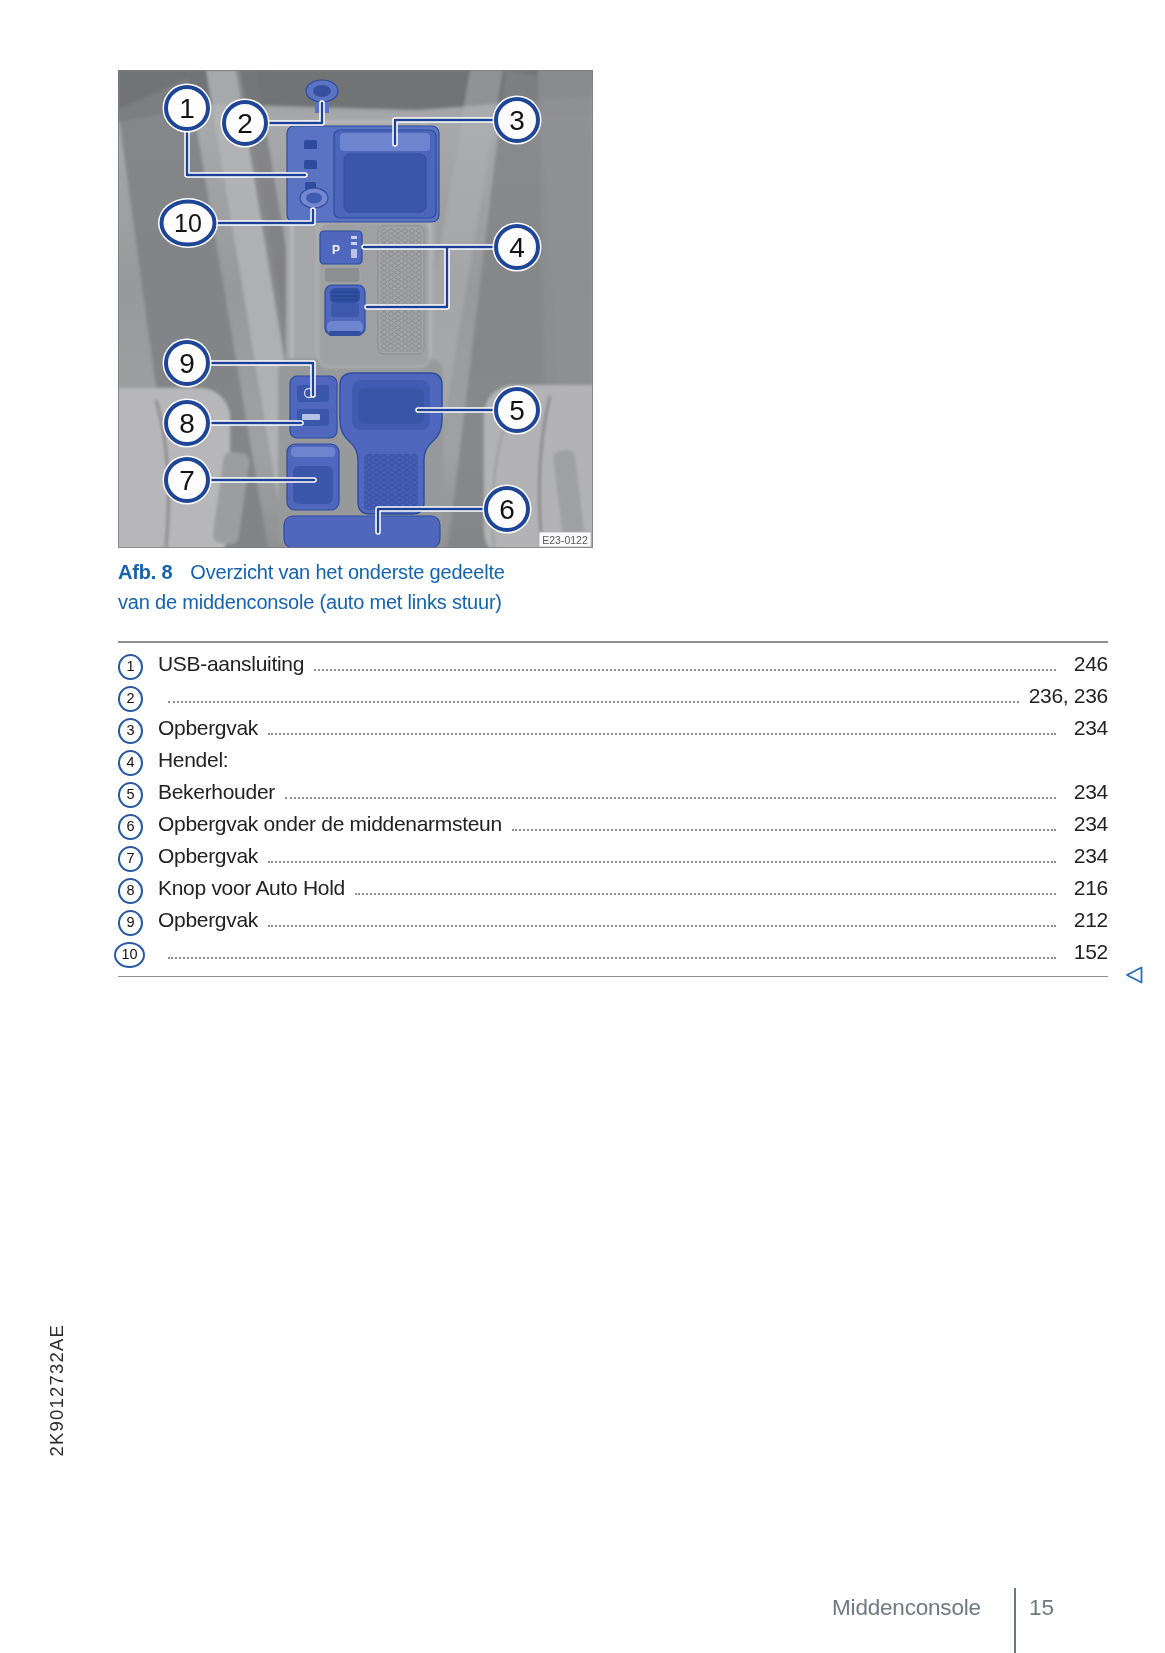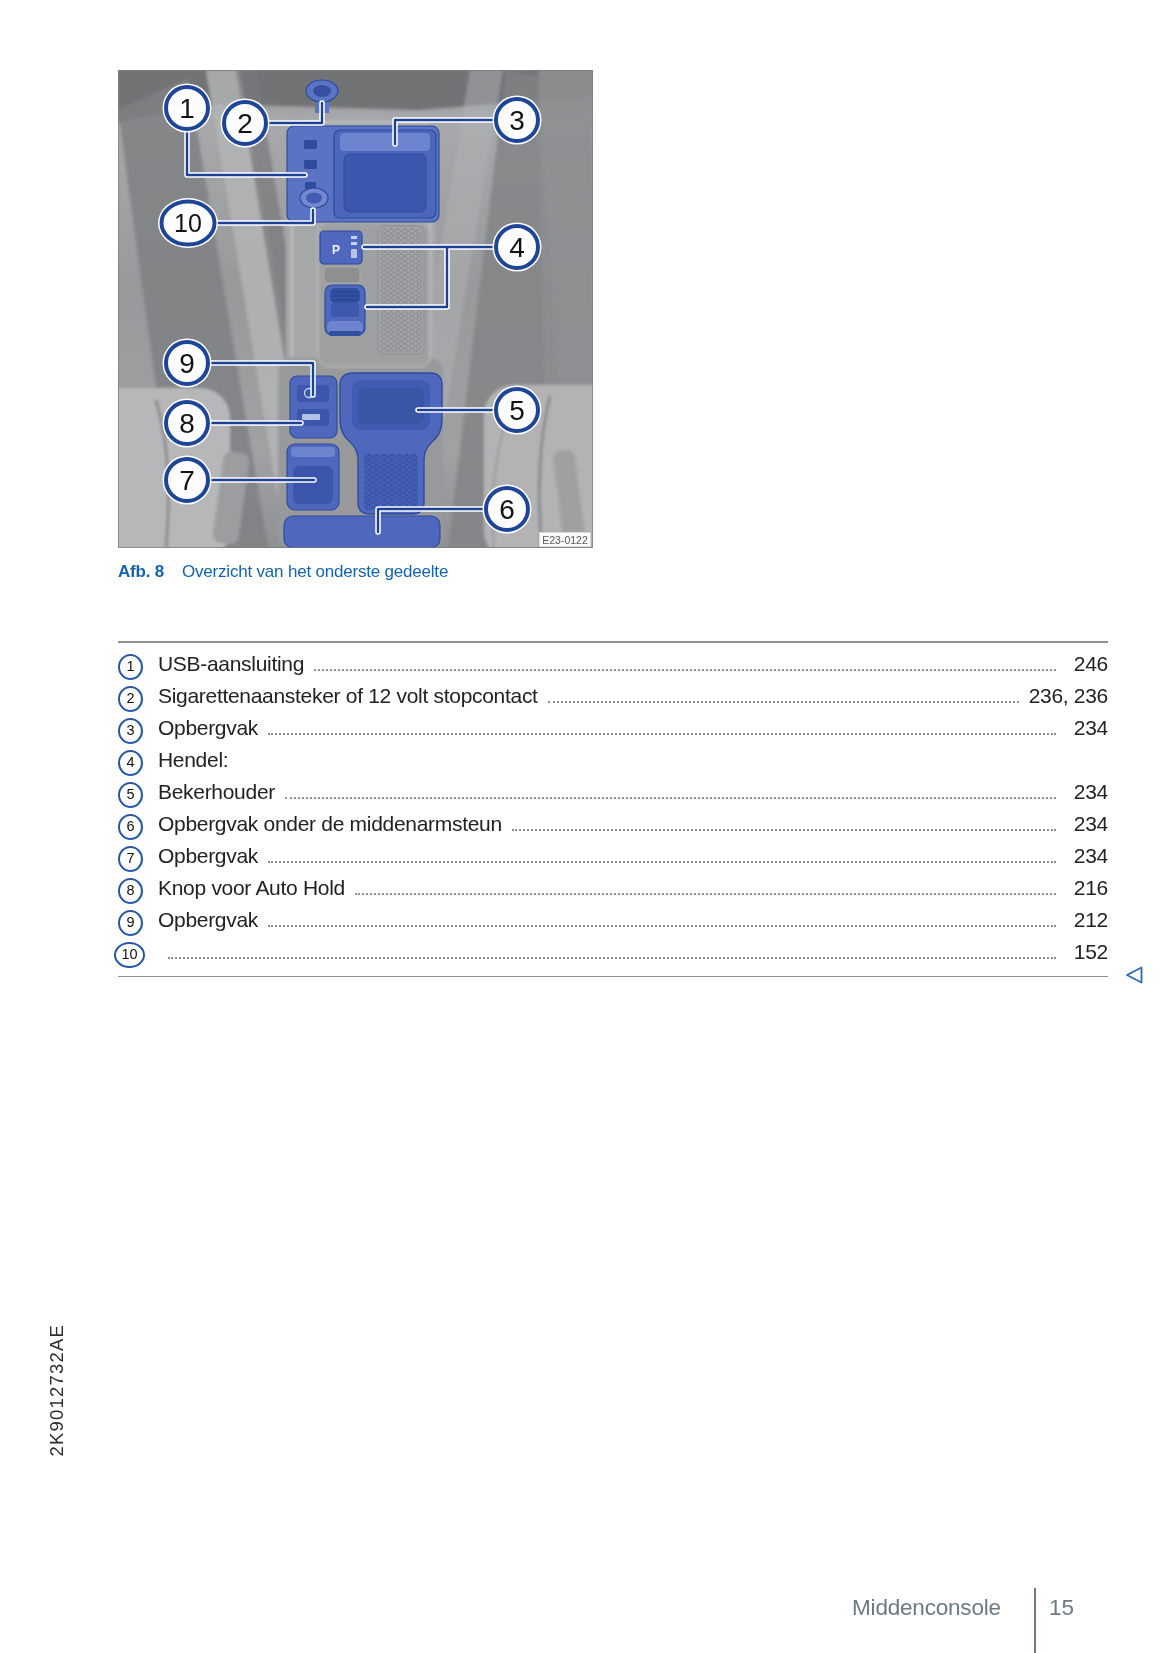--- a/index.html
+++ b/index.html
@@ -6,21 +6,21 @@
   #page{
     position:relative;width:1165px;height:1653px;background:#ffffff;
     font-family:"Liberation Sans",sans-serif;overflow:hidden;margin:0 auto;
   }
   
   .figure{position:absolute;left:118px;top:70px;width:475px;height:478px;}
   .figure svg{display:block;}
   
   .caption{
     position:absolute;left:118px;top:557px;width:520px;
-    font-size:17px;line-height:30px;color:#1563ac;letter-spacing:-0.2px;
+    font-size:20px;line-height:30px;color:#1563ac;letter-spacing:-0.2px;
   }
   .caption .cap-label{font-weight:700;padding-right:18px;}
   
   .legend{position:absolute;left:118px;top:641px;width:990px;}
   .rule{height:1.5px;background:#909090;}
   .rows{padding:5px 0 8px 0;}
   .row{
     display:flex;align-items:baseline;position:relative;
     font-size:21px;line-height:32px;color:#222;letter-spacing:-0.3px;
   }
@@ -38,21 +38,21 @@
   }
   .pg{white-space:nowrap;text-align:right;min-width:42px;}
   .endmark{position:absolute;right:-36px;bottom:-14px;width:22px;height:20px;}
   
   .doccode{
     position:absolute;left:46px;top:1324px;
     writing-mode:vertical-rl;transform:rotate(180deg);
     font-size:18.5px;letter-spacing:1.2px;color:#2c2c2c;
   }
   
-  .footer{position:absolute;right:88px;bottom:0;height:65px;display:flex;color:#6d7a84;}
+  .footer{position:absolute;right:108px;bottom:0;height:65px;display:flex;color:#6d7a84;}
   .f-sec{font-size:22.5px;margin:7px 33px 0 0;letter-spacing:-0.2px;}
   .f-bar{width:2.2px;height:65px;background:#6d7a84;}
   .f-num{font-size:22.5px;margin:7px 0 4px 13px;min-width:28px;}
 </style>
 </head>
 <body>
 
 <div id="page">
 
   <div class="figure">
@@ -258,34 +258,34 @@
         <rect x="421" y="462" width="52" height="15" fill="#fafafa" stroke="#aaabad" stroke-width="0.8"></rect>
         <text x="447" y="473.5" font-size="10.5" fill="#58595b" text-anchor="middle" font-family="Liberation Sans, sans-serif">E23-0122</text>
       </g>
 
       <rect x="0.5" y="0.5" width="474" height="477" fill="none" stroke="#77797b" stroke-width="1" opacity="0.7"></rect>
     </svg>
   </div>
 
   <div class="caption">
     <span class="cap-label">Afb. 8</span><span>Overzicht van het onderste gedeelte</span><br>
+    <span>van de middenconsole (auto met links stuur)</span>
   </div>
 
   <div class="legend">
     <div class="rule"></div>
     <div class="rows">
         <div class="row">
           <span class="num"><span class="oval">1</span></span>
           <span class="label">USB-aansluiting</span>
           <span class="dots"></span>
           <span class="pg">246</span>
         </div>
         <div class="row">
           <span class="num"><span class="oval">2</span></span>
-          <span class="label">Sigarettenaansteker of 12 volt stopcontact</span>
           <span class="dots"></span>
           <span class="pg">236, 236</span>
         </div>
         <div class="row">
           <span class="num"><span class="oval">3</span></span>
           <span class="label">Opbergvak</span>
           <span class="dots"></span>
           <span class="pg">234</span>
         </div>
         <div class="row">

